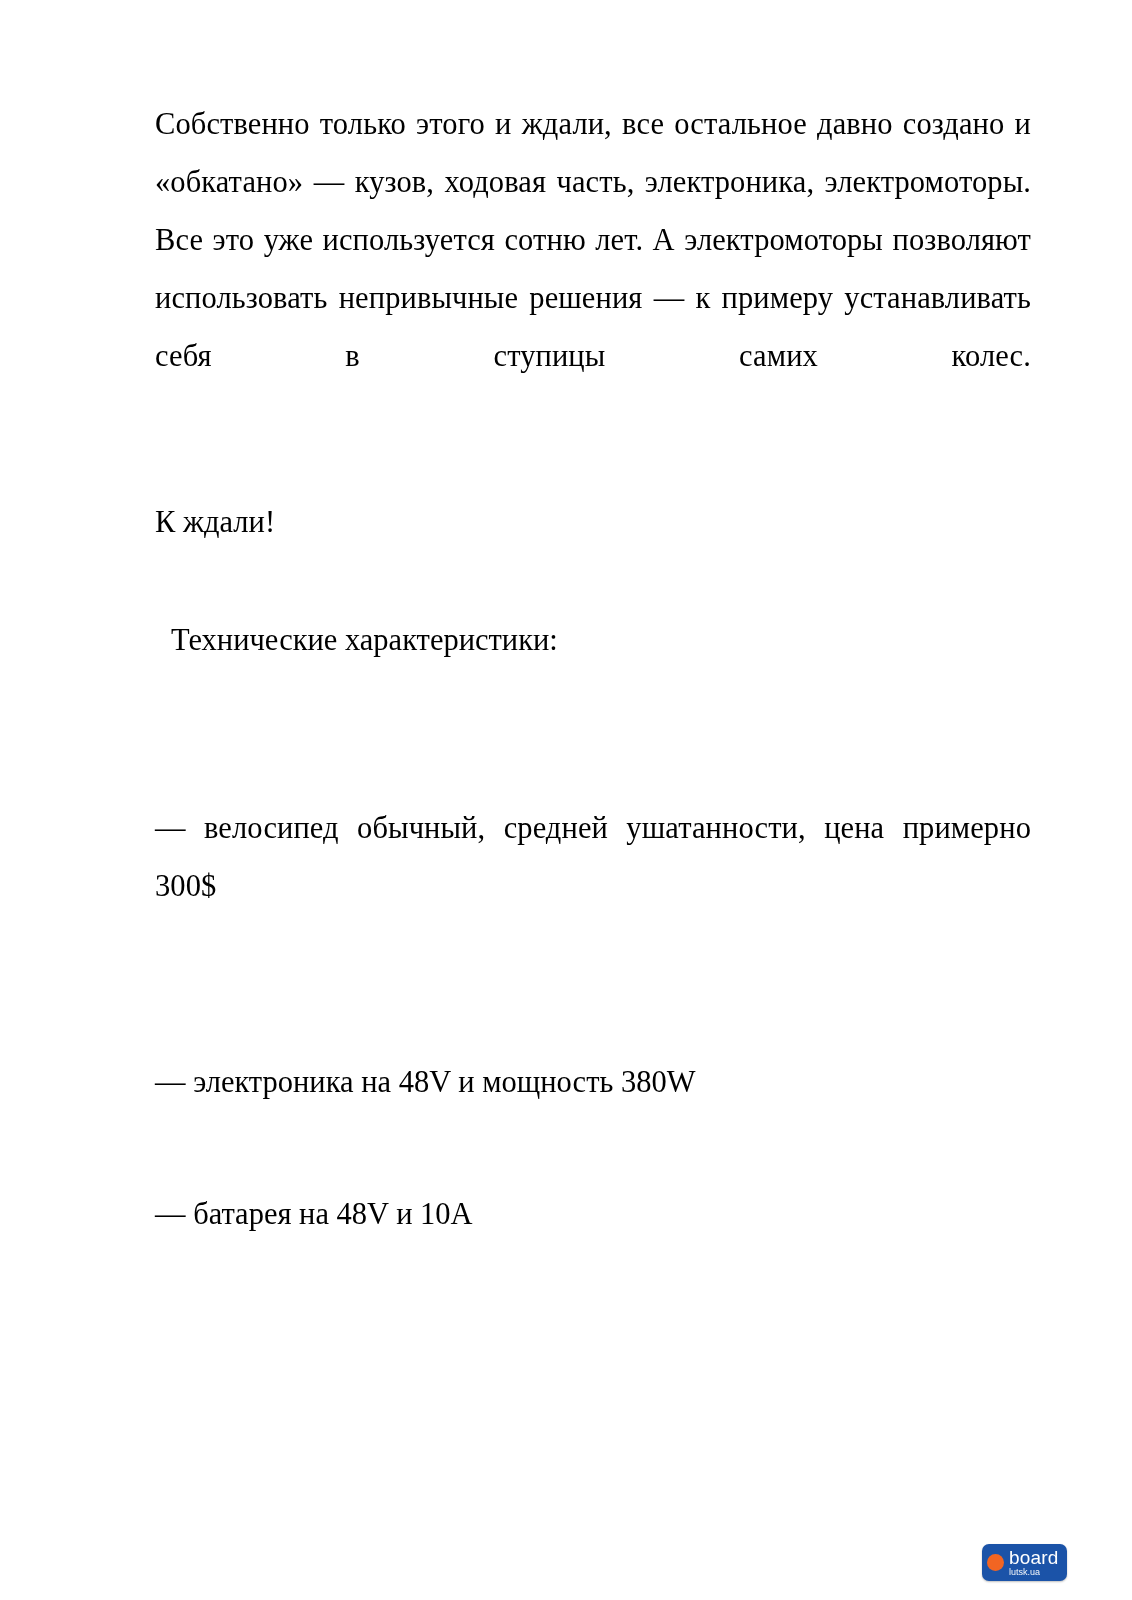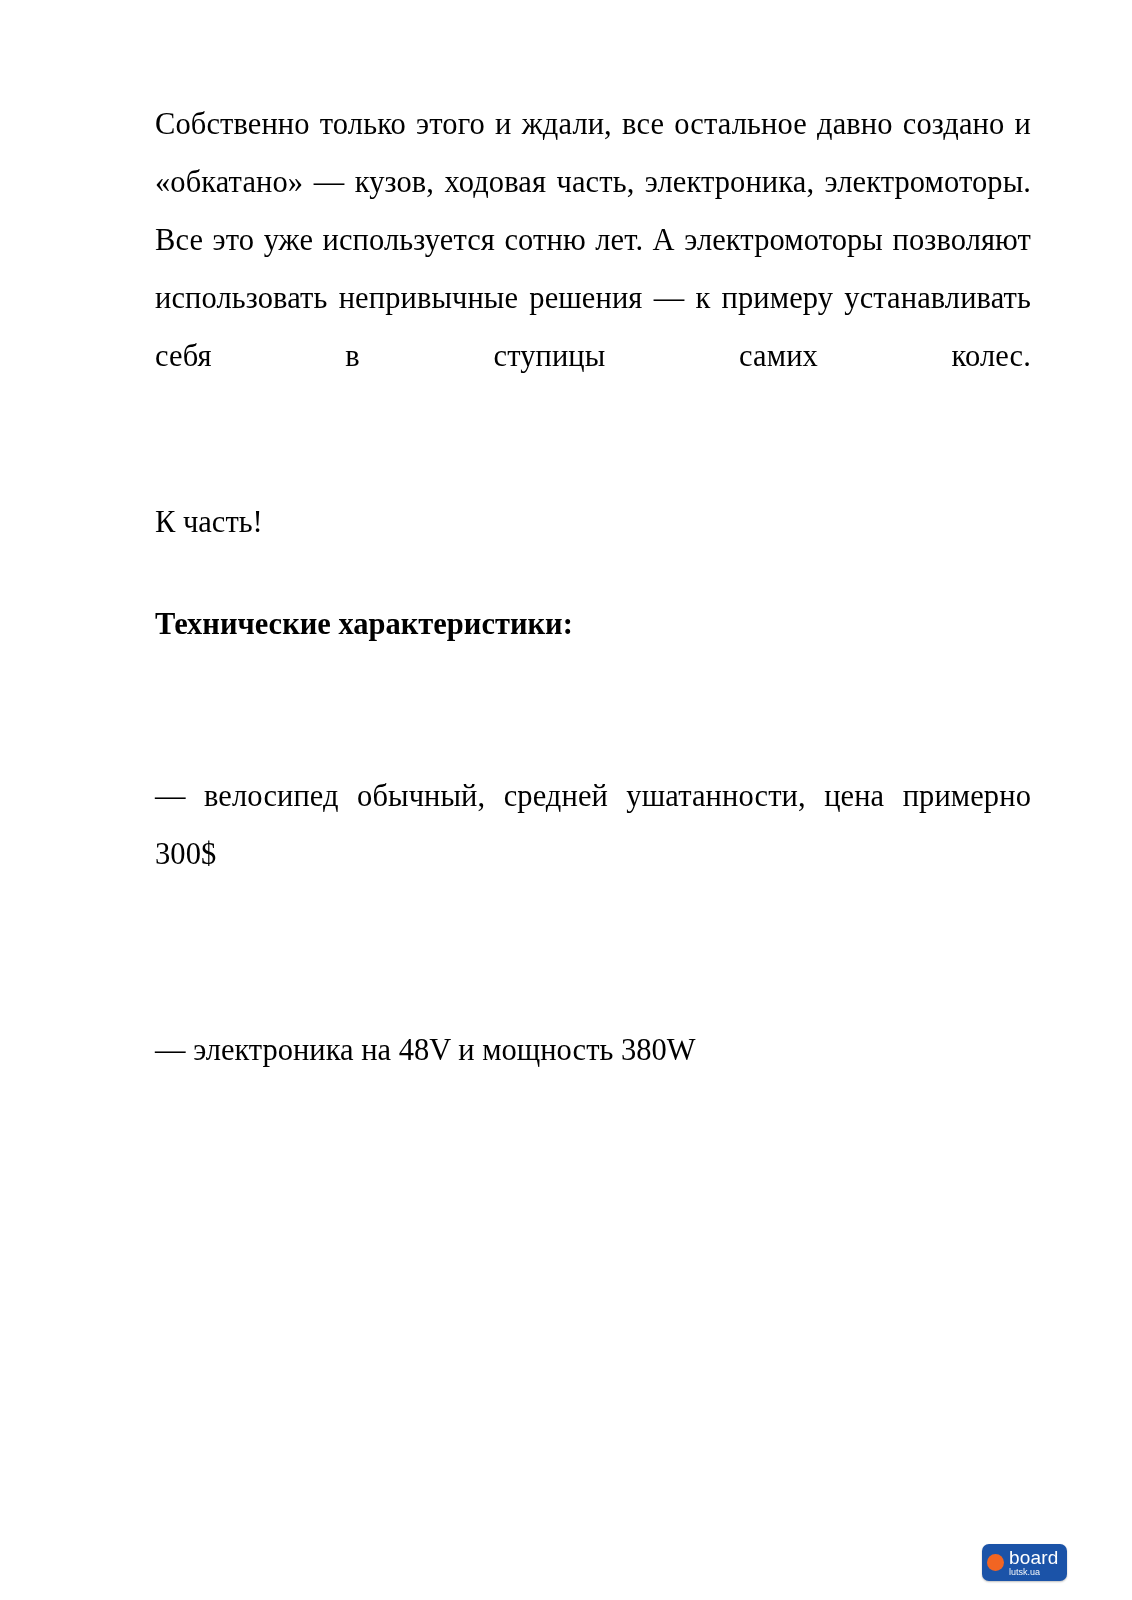--- a/index.html
+++ b/index.html
@@ -27,24 +27,24 @@
     font-size: 30.5px;
     line-height: 58px;
     text-align: justify;
     text-justify: inter-word;
     letter-spacing: 0.1px;
   }
   .gap-md { height: 56px; }
   .gap-lg { height: 86px; }
   .gap-xl { height: 120px; }
   .heading {
-    margin: 0;
+    margin: 16px;
     font-size: 30.5px;
     line-height: 46px;
-    font-weight: bold;
+    font-weight: normal;
     text-align: left;
   }
   .single {
     margin: 0;
     font-size: 30.5px;
     line-height: 46px;
     text-align: left;
   }
   
   .just {
@@ -106,36 +106,37 @@
 <body>
 
 <div class="page">
 
   <div class="content">
 
     <p class="body-text just">Собственно только этого и ждали, все остальное давно создано и «обкатано» — кузов, ходовая часть, электроника, электромоторы. Все это уже используется сотню лет. А электромоторы позволяют использовать непривычные решения — к примеру устанавливать себя в ступицы самих колес.</p>
 
     <div class="gap-md"></div>
 
-    <p class="single">К часть!</p>
+    <p class="single">К ждали!</p>
 
     <div class="gap-md"></div>
 
     <h2 class="heading">Технические характеристики:</h2>
 
     <div class="gap-xl"></div>
 
     <p class="body-text just">— велосипед обычный, средней ушатанности, цена примерно 300$</p>
 
     <div class="gap-lg"></div>
 
     <p class="single">— электроника на 48V и мощность 380W</p>
 
     <div class="gap-lg"></div>
 
+    <p class="single">— батарея на 48V и 10A</p>
 
     <div class="gap-lg"></div>
 
 
   </div>
 
   <div class="watermark">
     <div class="wm-box">
       <span class="wm-dot"></span>
       <span class="wm-textwrap">

